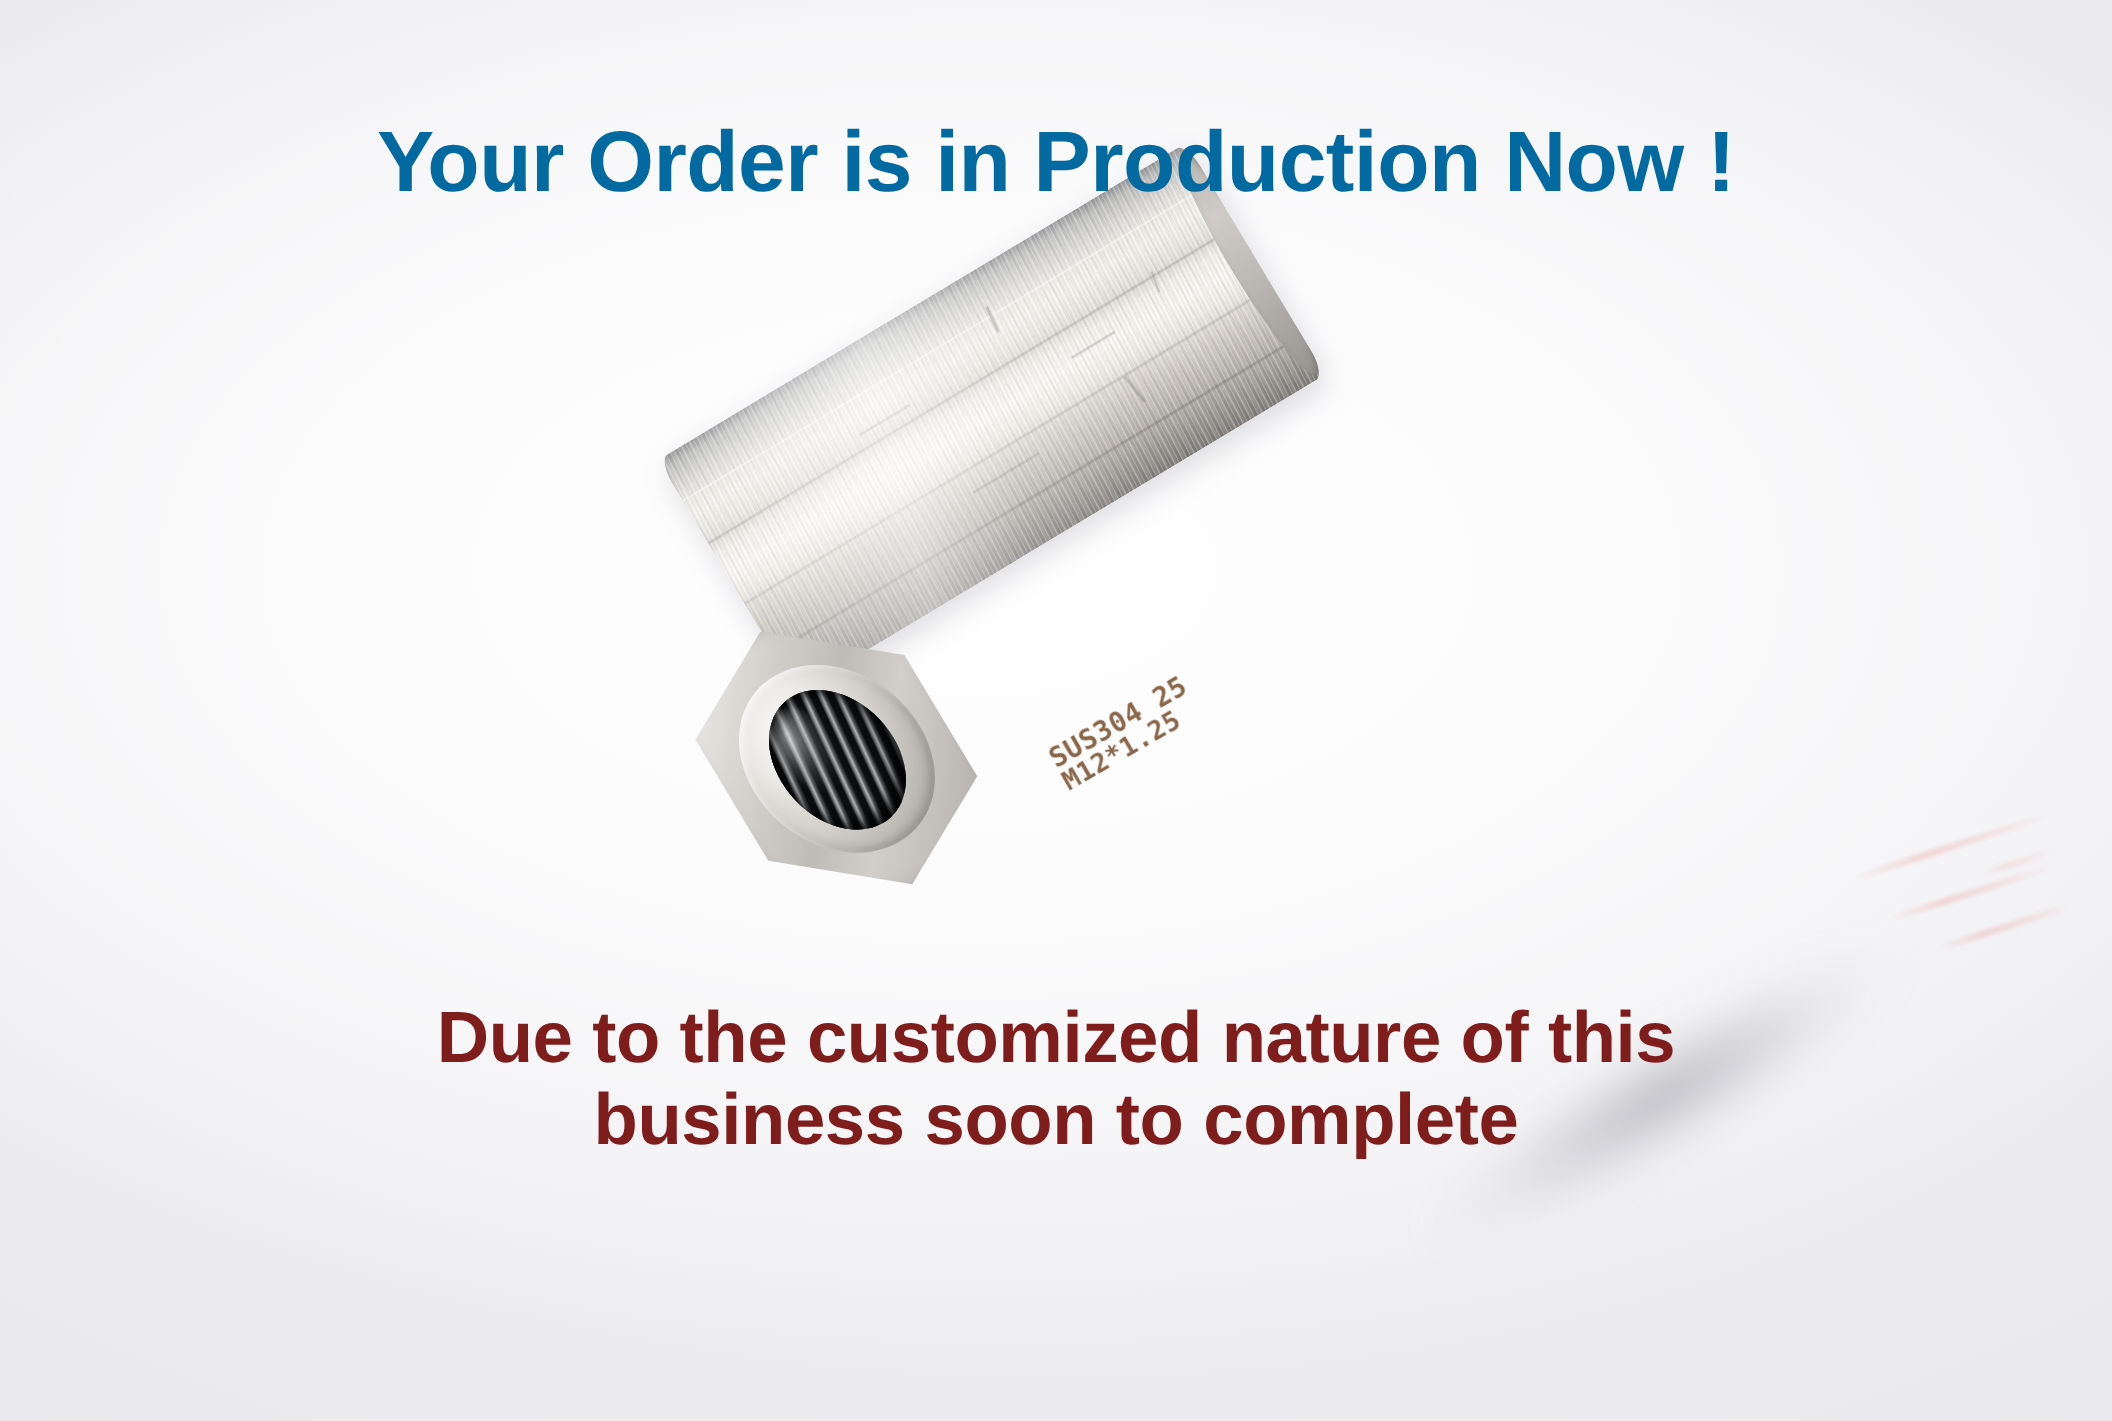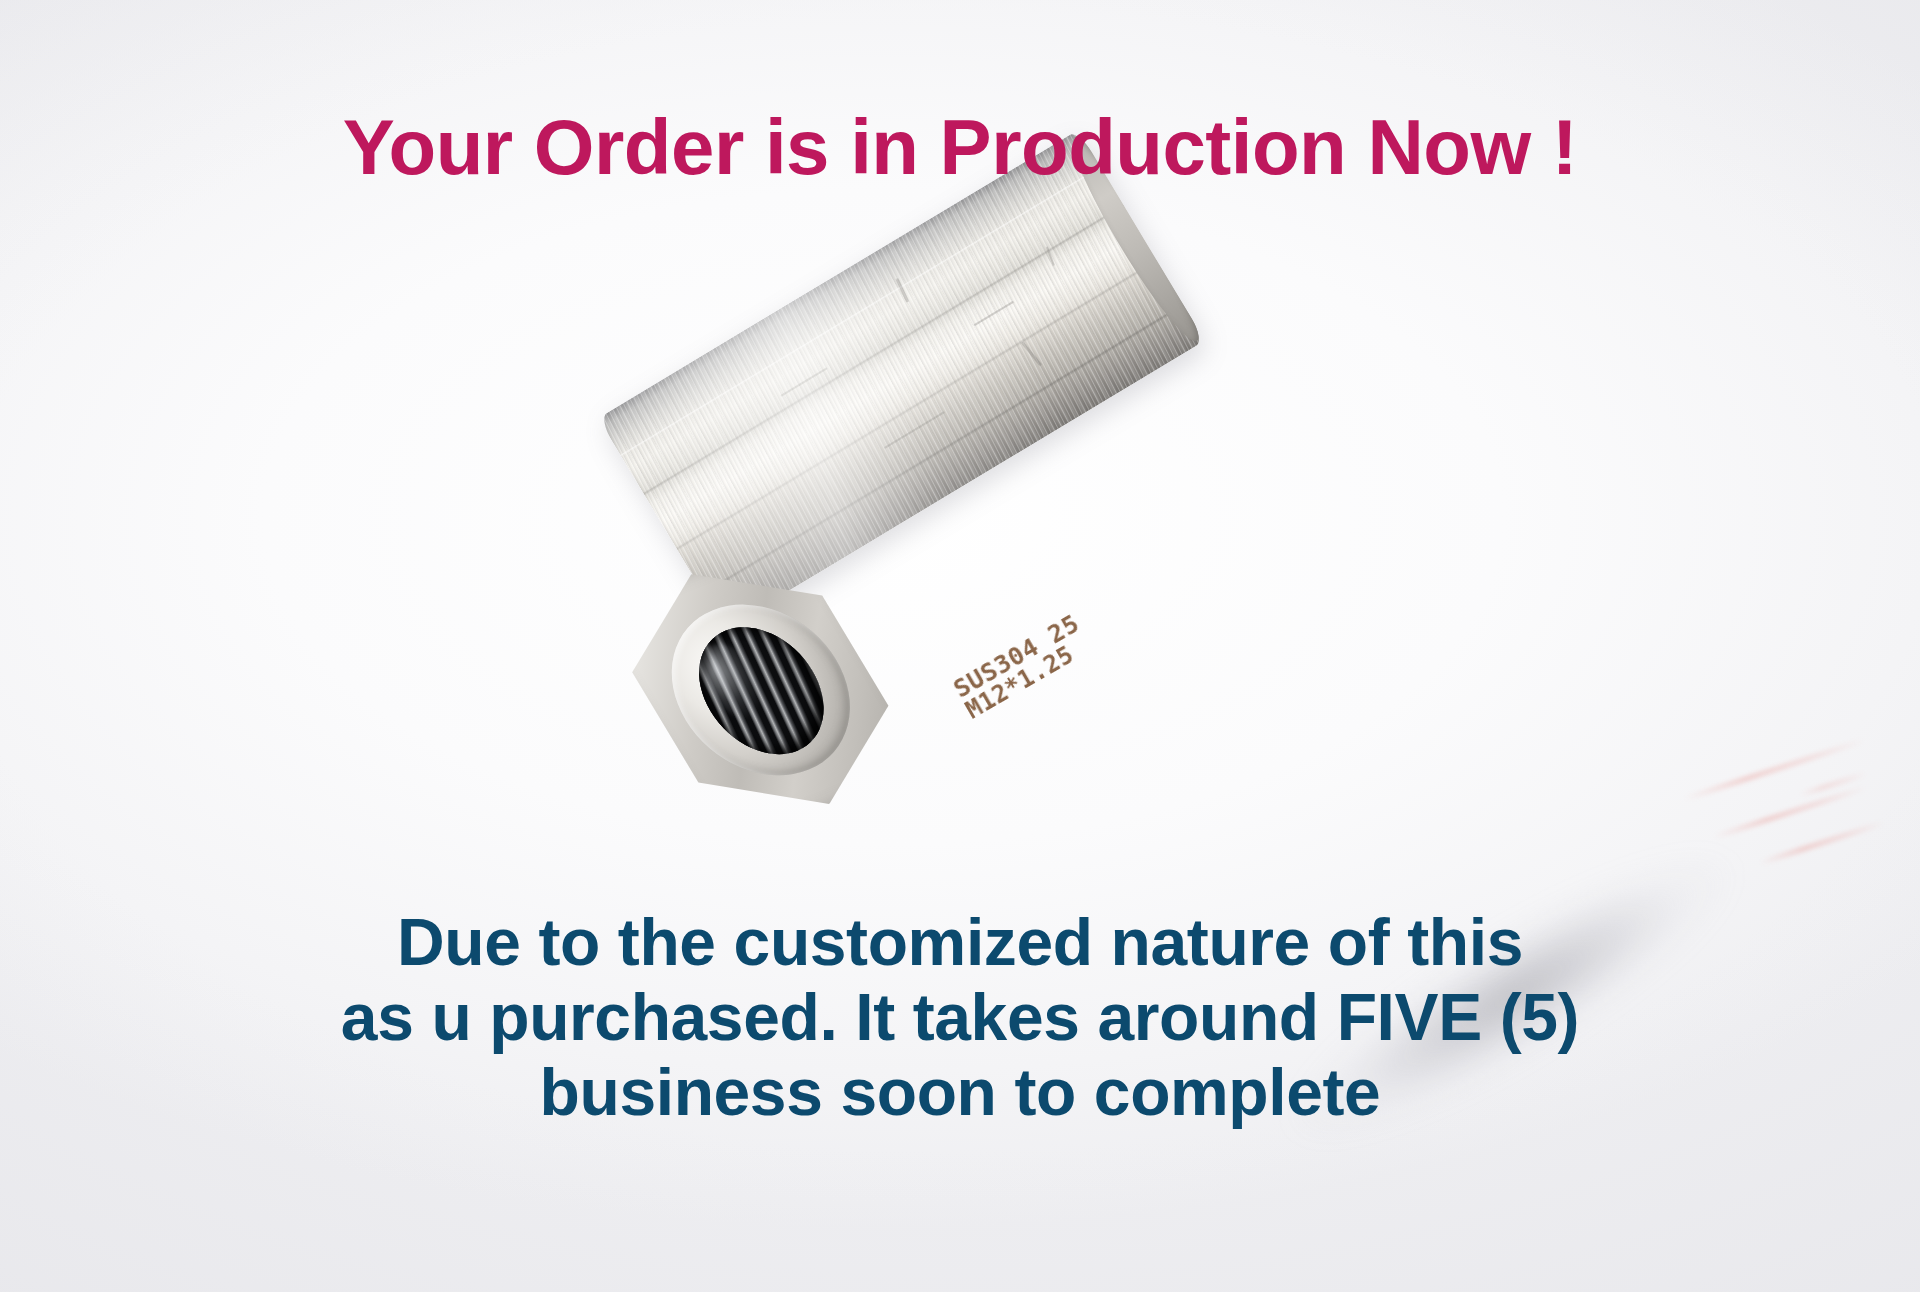--- a/index.html
+++ b/index.html
@@ -292,36 +292,36 @@
   .headline {
     position: absolute;
     left: 0;
     right: 0;
     top: 108px;
     text-align: center;
     font-family: "Liberation Sans", sans-serif;
     font-weight: 700;
     font-size: 78px;
     line-height: 1;
-    color: #be185d;
+    color: #0369a1;
     letter-spacing: -0.5px;
     white-space: nowrap;
   }
 
   .body-copy {
     position: absolute;
     left: 0;
     right: 0;
     top: 905px;
     text-align: center;
     font-family: "Liberation Sans", sans-serif;
     font-weight: 700;
     font-size: 66px;
     line-height: 1.14;
-    color: #0c4a6e;
+    color: #7f1d1d;
     letter-spacing: -0.4px;
   }
   .body-copy .line { display: block; white-space: nowrap; }
 </style>
 </head>
 <body>
 
 <div class="stage">
 
   <div class="photo"></div>
@@ -367,17 +367,16 @@
     <div class="etch">
       <div class="l1">SUS304 25</div>
       <div class="l2">M12*1.25</div>
     </div>
   </div>
 
   <div class="headline">Your Order is in Production Now !</div>
 
   <div class="body-copy">
     <span class="line">Due to the customized nature of this</span>
-    <span class="line">as u purchased. It takes around FIVE (5)</span>
     <span class="line">business soon to complete</span>
   </div>
 
 </div>
 
 </body></html>

